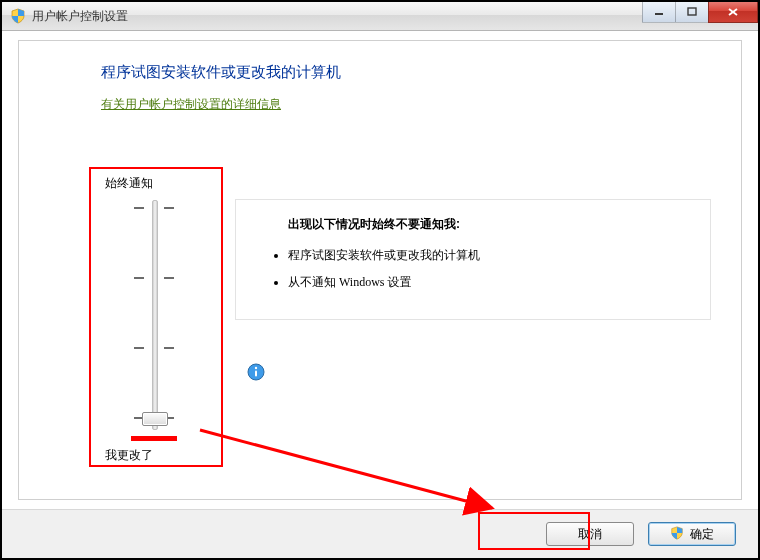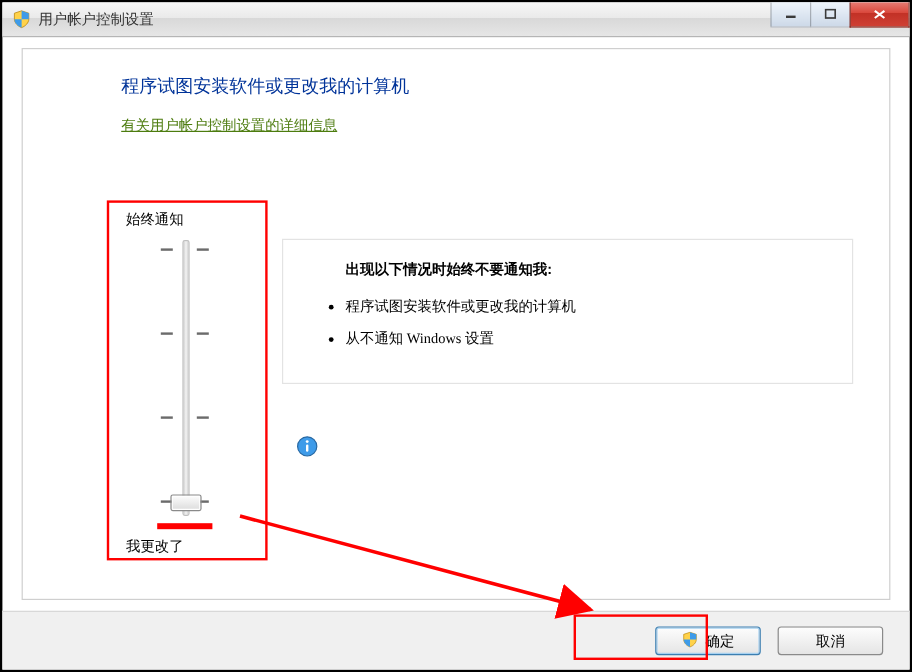--- a/index.html
+++ b/index.html
@@ -130,32 +130,32 @@
           </svg>
         </span>
       </div>
 
       
       <div class="red-frame" style="left:70px;top:126px;width:130px;height:296px;"></div>
     </div>
   </div>
 
   <div class="footer">
+    <button class="btn">
+      <span>取消</span>
+    </button>
     <button class="btn primary">
       <span>
         <svg width="14" height="14" viewBox="0 0 16 16">
           <path d="M8 1 L14 3 V8 C14 11 11 14 8 15 C5 14 2 11 2 8 V3 Z" fill="#ffd24a" stroke="#b57f00" stroke-width="0.6"></path>
           <path d="M8 1 L14 3 V8 L8 8 Z" fill="#3e9be9"></path>
           <path d="M8 8 L8 15 C5 14 2 11 2 8 Z" fill="#3e9be9"></path>
         </svg>
       </span>
       <span>确定</span>
-    </button>
-    <button class="btn">
-      <span>取消</span>
     </button>
   </div>
 
   <div class="red-frame" style="left:476px;bottom:8px;width:108px;height:34px;"></div>
 
   <svg class="anno-arrow" style="left:190px;top:420px;" width="330" height="120">
     <defs>
       <marker id="ah" markerWidth="12" markerHeight="12" refX="9" refY="5" orient="auto">
         <path d="M0,0 L10,5 L0,10 Z" fill="#ff0000"></path>
       </marker>

